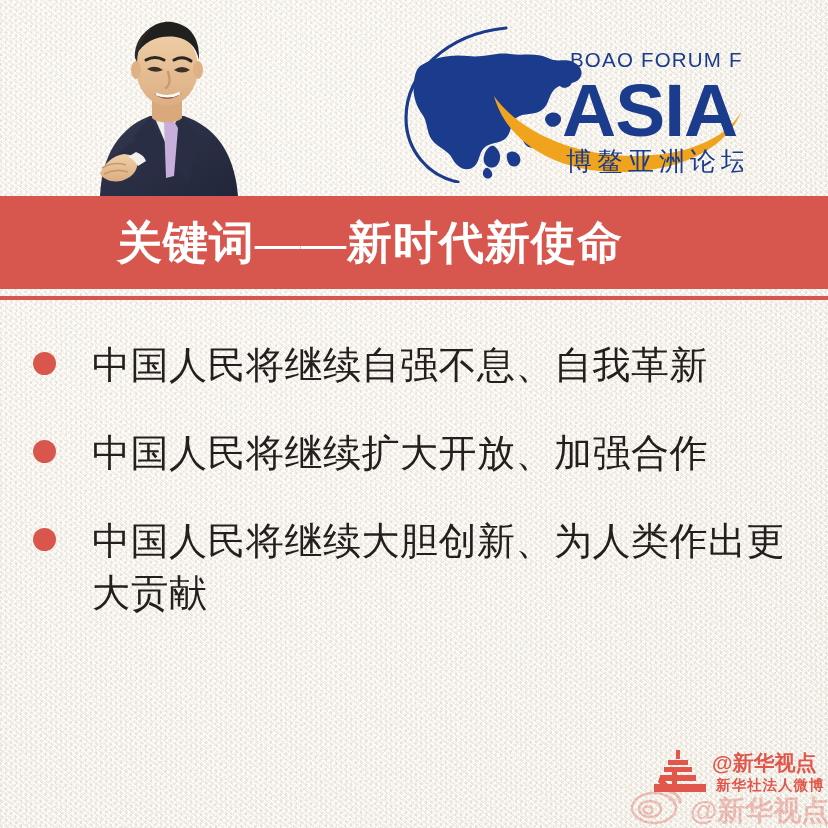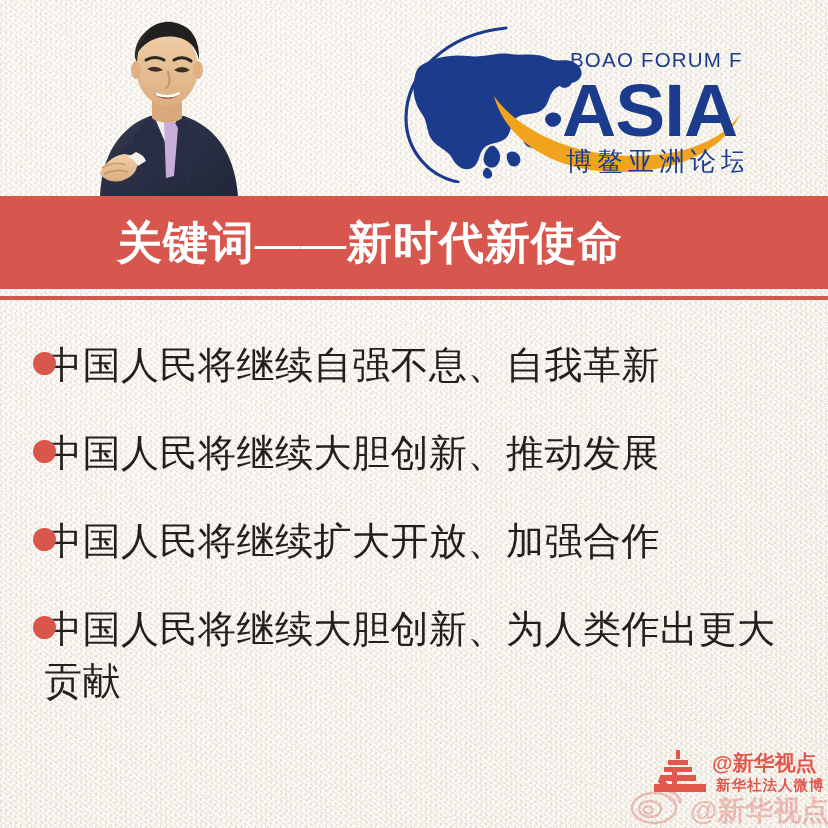--- a/index.html
+++ b/index.html
@@ -97,21 +97,21 @@
   
   .bullet-list {
     position: absolute;
     left: 0;
     top: 330px;
     width: 828px;
   }
   .bullet-item {
     position: relative;
     min-height: 88px;
-    padding-left: 44px;
+    padding-left: 92px;
     padding-right: 24px;
   }
   .bullet-dot {
     position: absolute;
     left: 33px;
     top: 22px;
     width: 23px;
     height: 23px;
     border-radius: 50%;
     background: #d9564d;
@@ -250,24 +250,20 @@
   </div>
   <div class="banner-rule"></div>
 
   <div class="bullet-list">
 
     <div class="bullet-item">
       <span class="bullet-dot"></span>
       <div class="bullet-text">中国人民将继续自强不息、自我革新</div>
     </div>
 
-    <div class="bullet-item">
-      <span class="bullet-dot"></span>
-      <div class="bullet-text">中国人民将继续大胆创新、推动发展</div>
-    </div>
 
     <div class="bullet-item">
       <span class="bullet-dot"></span>
       <div class="bullet-text">中国人民将继续扩大开放、加强合作</div>
     </div>
 
     <div class="bullet-item">
       <span class="bullet-dot"></span>
       <div class="bullet-text">中国人民将继续大胆创新、为人类作出更大贡献</div>
     </div>

